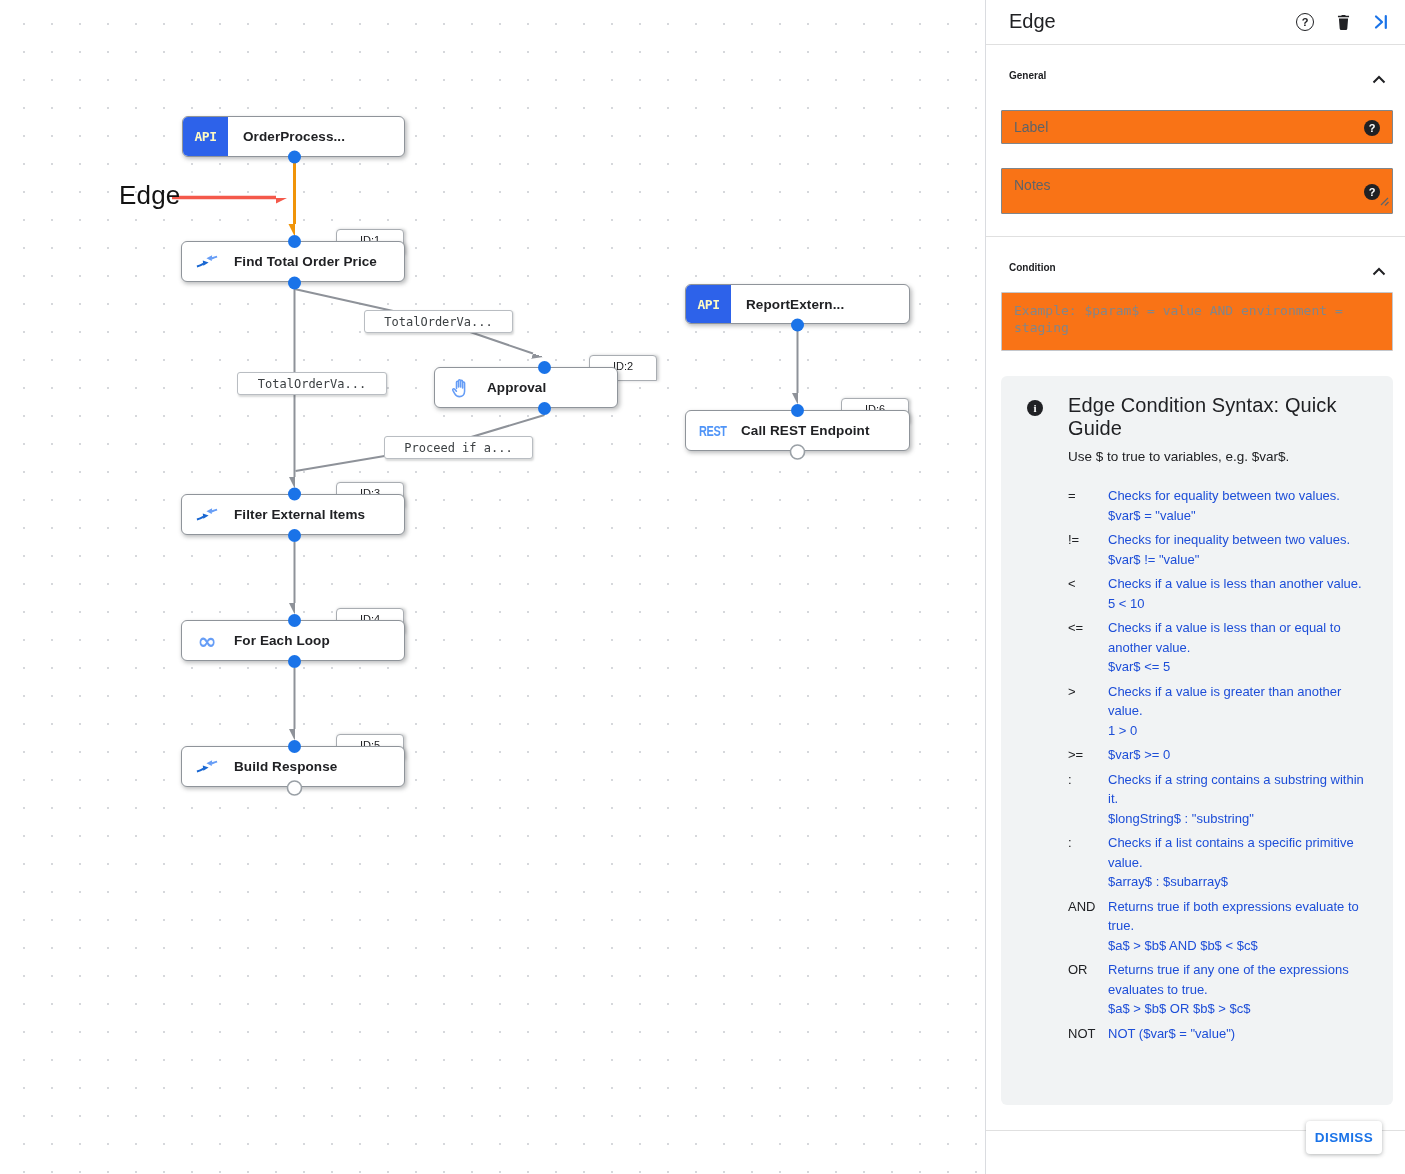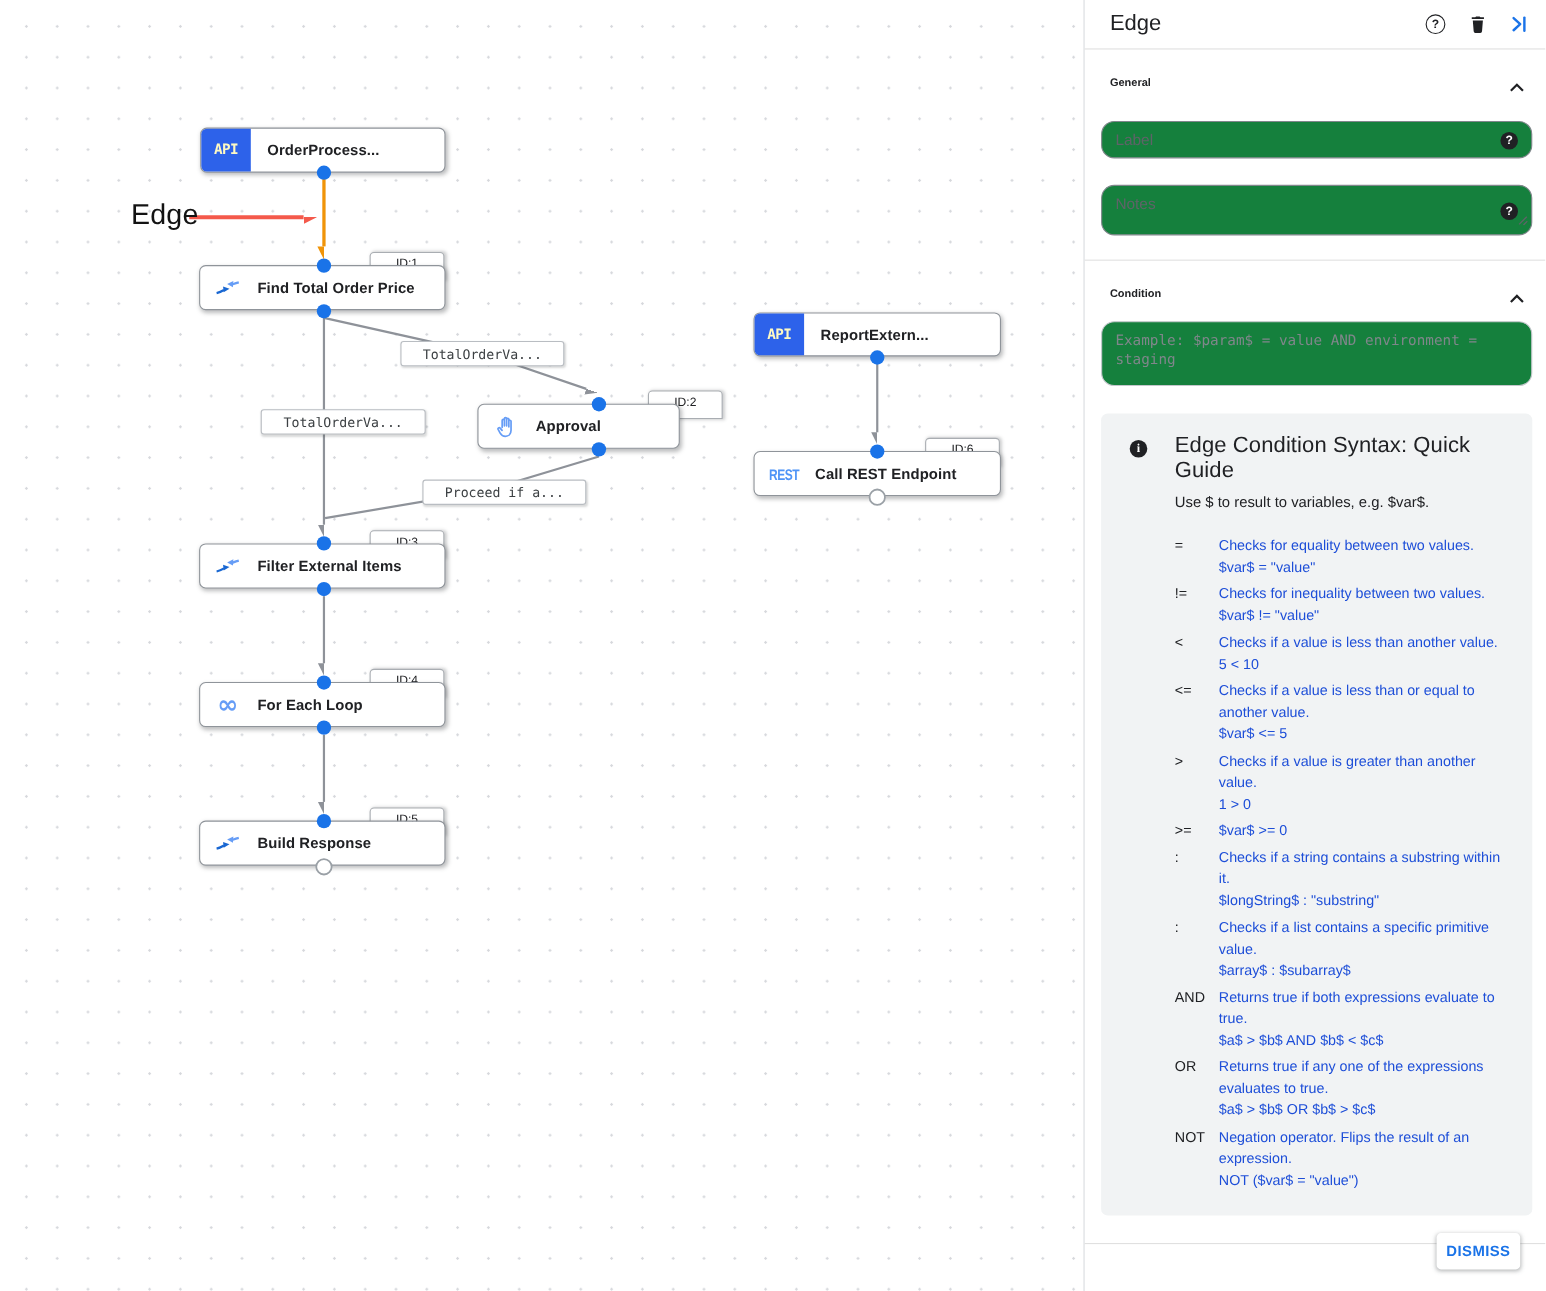--- a/index.html
+++ b/index.html
@@ -50,21 +50,21 @@
   }
   .panel-header{position:absolute;left:0;top:0;width:100%;height:45px;border-bottom:1px solid #e0e0e0;box-sizing:border-box;}
   .panel-title{position:absolute;left:23px;top:10px;font-size:20px;color:#202124;}
   .ph-icons{position:absolute;right:14px;top:12px;display:flex;gap:18px;align-items:center;}
   .icon-btn{width:20px;height:20px;display:flex;align-items:center;justify-content:center;cursor:pointer;}
   .help-circle{width:16px;height:16px;border:1.7px solid #202124;border-radius:50%;display:flex;align-items:center;justify-content:center;font-size:11px;font-weight:bold;color:#202124;}
   .section-h{position:absolute;left:23px;font-size:10px;font-weight:bold;color:#202124;}
   .chev{position:absolute;right:18px;width:16px;height:16px;}
   .divider{position:absolute;left:0;width:100%;height:1px;background:#e0e0e0;}
   .field{
-    position:absolute;left:15px;width:392px;border:1px solid #80868b;border-radius:12px;box-sizing:border-box;background:#15803d;
+    position:absolute;left:15px;width:392px;border:1px solid #80868b;border-radius:1px;box-sizing:border-box;background:#f97316;
   }
   .field input,.field textarea{
     width:100%;height:100%;border:none;outline:none;background:transparent;box-sizing:border-box;
     font-family:"Liberation Sans",sans-serif;font-size:14px;color:#202124;padding:8px 34px 8px 12px;resize:none;
   }
   .field input::placeholder,.field textarea::placeholder{color:#5f6368;}
   .q-badge{
     position:absolute;right:12px;width:16px;height:16px;background:#202124;border-radius:50%;color:#fff;
     font-size:11px;font-weight:bold;display:flex;align-items:center;justify-content:center;
   }
@@ -286,21 +286,21 @@
 
   <div class="field cond-field" style="top:292px;height:59px">
     <textarea placeholder="Example: $param$ = value AND environment = staging" style=""></textarea>
   </div>
 
   <div class="guide">
     <div class="guide-head">
       <span class="info-icon">i</span>
       <div class="guide-titles">
         <div class="guide-title">Edge Condition Syntax: Quick Guide</div>
-        <div class="guide-sub">Use $ to result to variables, e.g. $var$.</div>
+        <div class="guide-sub">Use $ to true to variables, e.g. $var$.</div>
       </div>
     </div>
     <div class="g-rows">
       <div class="g-row">
           <span class="g-op">=</span>
           <span class="g-txt">
             <span class="g-desc">Checks for equality between two values.</span>
             <span class="g-ex">$var$ = "value"</span>
           </span>
         </div>
@@ -362,21 +362,20 @@
       <div class="g-row">
           <span class="g-op">OR</span>
           <span class="g-txt">
             <span class="g-desc">Returns true if any one of the expressions evaluates to true.</span>
             <span class="g-ex">$a$ &gt; $b$ OR $b$ &gt; $c$</span>
           </span>
         </div>
       <div class="g-row">
           <span class="g-op">NOT</span>
           <span class="g-txt">
-            <span class="g-desc">Negation operator. Flips the result of an expression.</span>
             <span class="g-ex">NOT ($var$ = "value")</span>
           </span>
         </div>
     </div>
   </div>
 
   <div class="divider bottom-divider"></div>
   <button class="dismiss-btn">DISMISS</button>
 </div>
 

